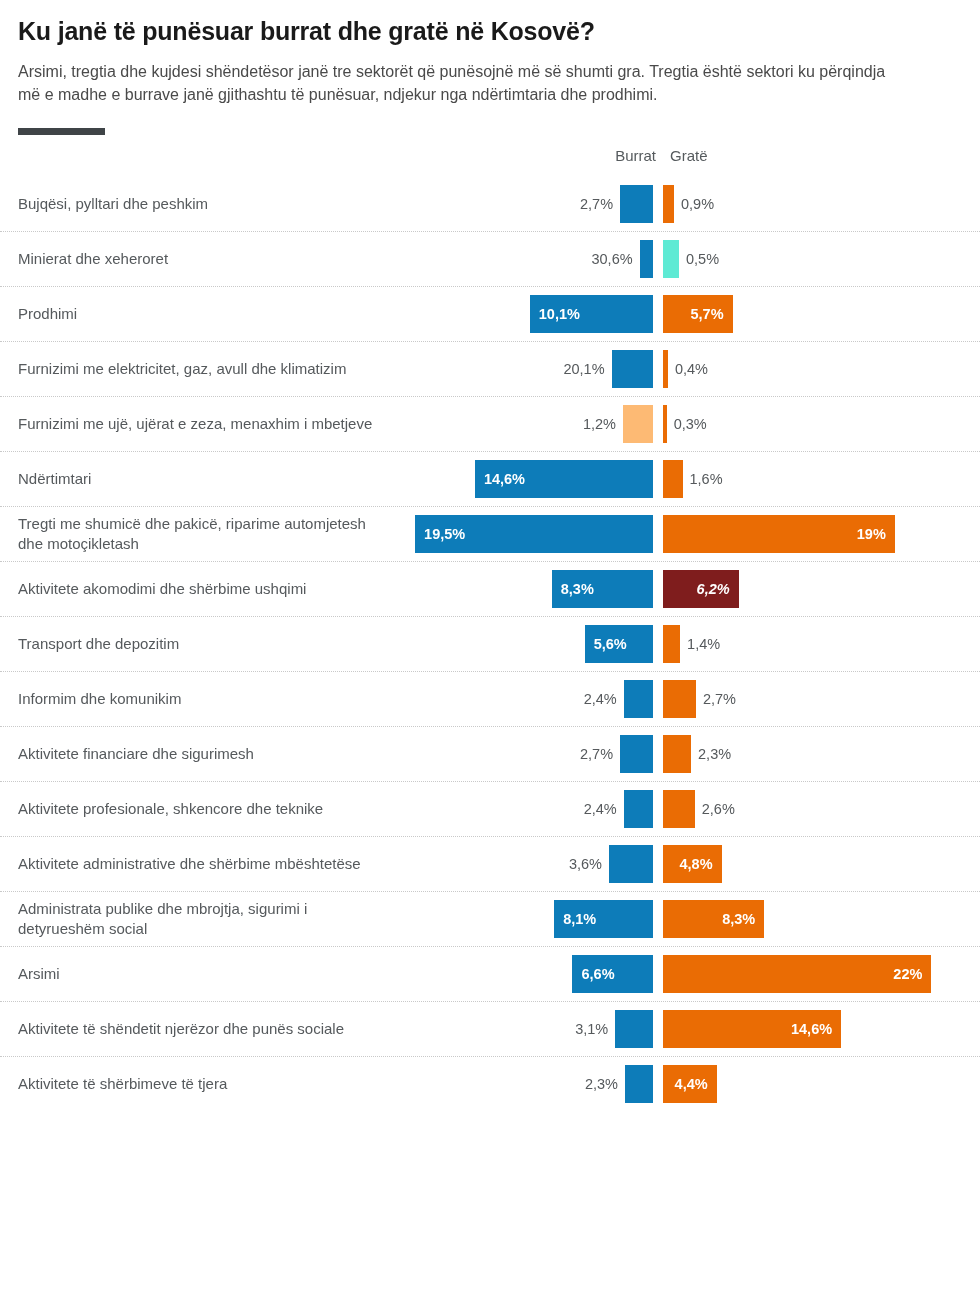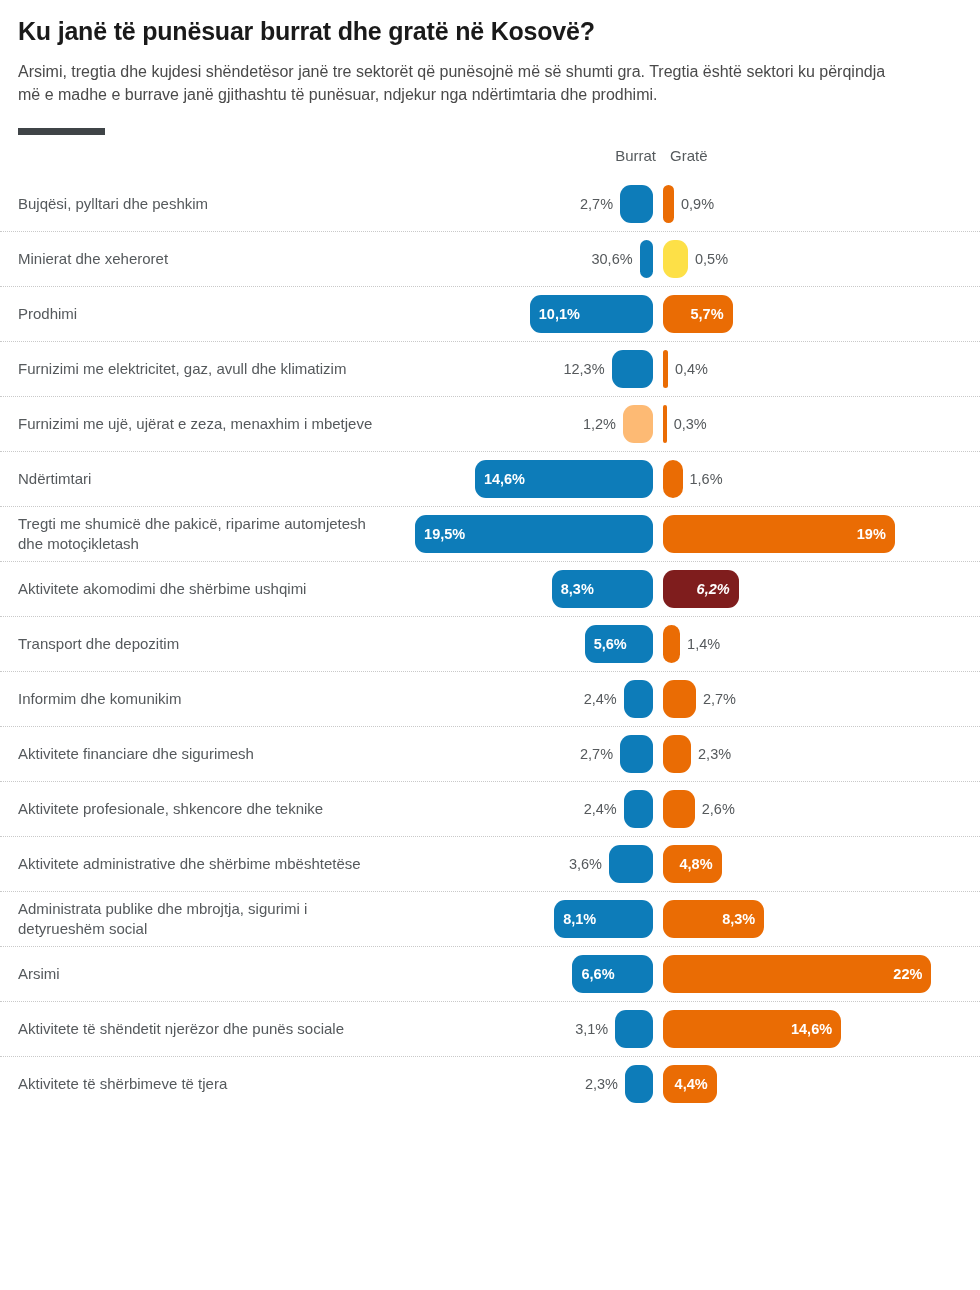--- a/index.html
+++ b/index.html
@@ -80,21 +80,20 @@
     height: 54px;
   }
   
   .bar {
     position: absolute;
     top: 50%;
     transform: translateY(-50%);
     height: 38px;
     display: flex;
     align-items: center;
-    border-radius: 11px;
   }
   .bar-men {
     background: #0d7cb9;
     right: 327px;           
     justify-content: flex-start;
   }
   .bar-women {
     background: #ea6c04;
     left: 263px;            
     justify-content: flex-end;
@@ -144,41 +143,41 @@
             <span class="vlabel outside-right">0,9%</span>
           </div>
         </div>
       </div>
       <div class="row">
         <div class="row-label">Minierat dhe xeheroret</div>
         <div class="row-bars">
           <div class="bar bar-men" style="width: 13.42px; background: rgb(13, 124, 185);">
             <span class="vlabel outside-left">30,6%</span>
           </div>
-          <div class="bar bar-women" style="width: 25px; background: #fde047;">
+          <div class="bar bar-women" style="width: 16px; background: #5eead4;">
             <span class="vlabel outside-right">0,5%</span>
           </div>
         </div>
       </div>
       <div class="row">
         <div class="row-label">Prodhimi</div>
         <div class="row-bars">
           <div class="bar bar-men" style="width: 123.22px; background: rgb(13, 124, 185);">
             <span class="vlabel inside">10,1%</span>
           </div>
           <div class="bar bar-women" style="width: 69.54px; background: rgb(234, 108, 4);">
             <span class="vlabel inside">5,7%</span>
           </div>
         </div>
       </div>
       <div class="row">
         <div class="row-label">Furnizimi me elektricitet, gaz, avull dhe klimatizim</div>
         <div class="row-bars">
           <div class="bar bar-men" style="width: 41.48px; background: rgb(13, 124, 185);">
-            <span class="vlabel outside-left">12,3%</span>
+            <span class="vlabel outside-left">20,1%</span>
           </div>
           <div class="bar bar-women" style="width: 4.88px; background: rgb(234, 108, 4);">
             <span class="vlabel outside-right">0,4%</span>
           </div>
         </div>
       </div>
       <div class="row">
         <div class="row-label">Furnizimi me ujë, ujërat e zeza, menaxhim i mbetjeve</div>
         <div class="row-bars">
           <div class="bar bar-men" style="width: 30px; background: #fdba74;">

